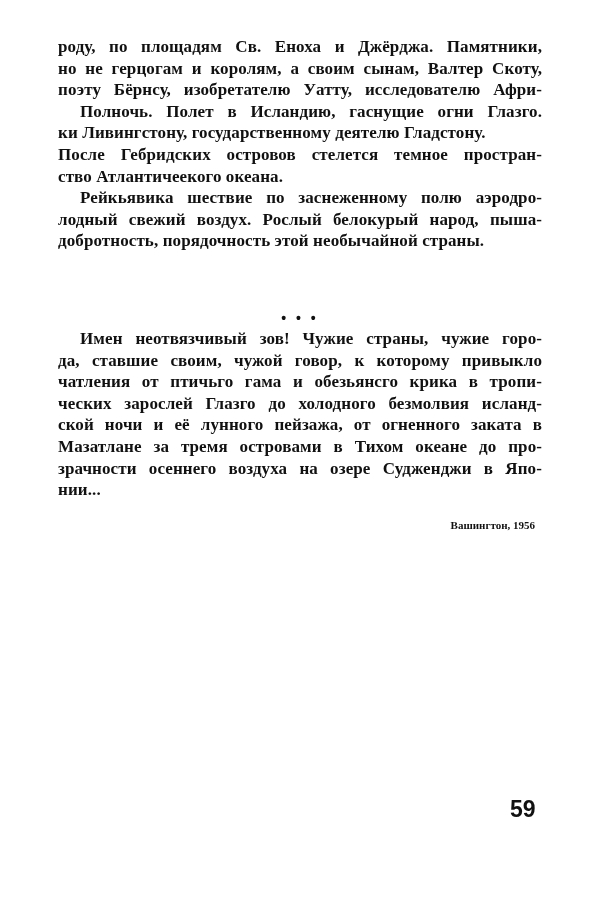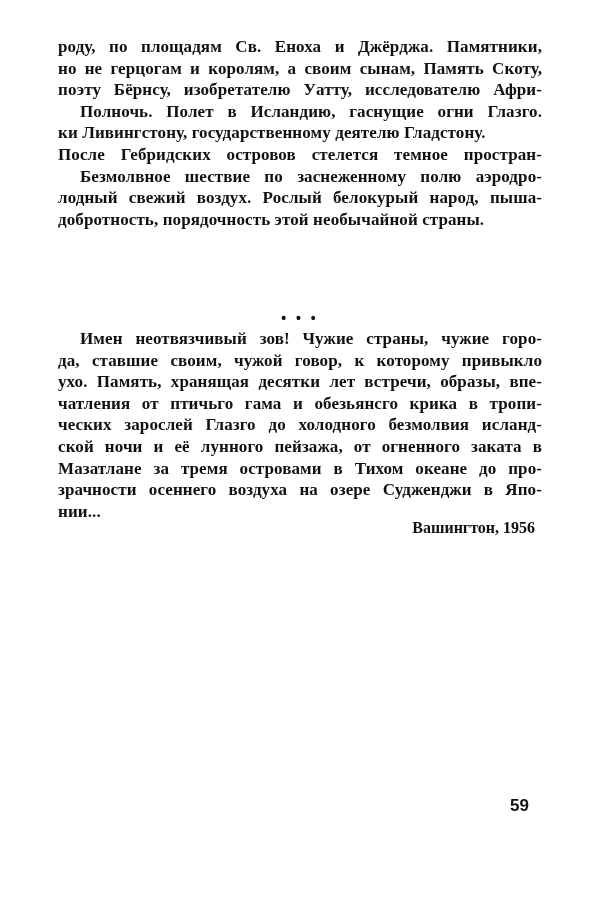--- a/index.html
+++ b/index.html
@@ -53,59 +53,59 @@
     text-align: center;
     font-size: 14px;
     font-weight: bold;
     letter-spacing: 3px;
     font-family: "Liberation Sans", sans-serif;
   }
   .signature {
     position: absolute;
     top: 519px;
     right: 65px;
-    font-size: 16px;
+    font-size: 11px;
     font-weight: bold;
     font-family: "Liberation Serif", serif;
   }
   .page-number {
     position: absolute;
     top: 796px;
     left: 510px;
-    font-size: 17px;
+    font-size: 23px;
     font-weight: bold;
     font-family: "Liberation Sans", sans-serif;
   }
 </style>
 </head>
 <body>
 
 <div class="page">
 
   <div class="text-block" id="block1">
 
     <span class="line">роду, по площадям Св. Еноха и Джёрджа. Памятники,</span>
-    <span class="line">но не герцогам и королям, а своим сынам, Память Скоту,</span>
+    <span class="line">но не герцогам и королям, а своим сынам, Валтер Скоту,</span>
     <span class="line">поэту Бёрнсу, изобретателю Уатту, исследователю Афри-</span>
     <span class="line indent">Полночь. Полет в Исландию, гаснущие огни Глазго.</span>
 
     <span class="line last">ки Ливингстону, государственному деятелю Гладстону.</span>
     <span class="line">После Гебридских островов стелется темное простран-</span>
+    <span class="line last">ство Атлантичеекого океана.</span>
 
-    <span class="line indent">Безмолвное шествие по заснеженному полю аэродро-</span>
+    <span class="line indent">Рейкьявика шествие по заснеженному полю аэродро-</span>
     <span class="line">лодный свежий воздух. Рослый белокурый народ, пыша-</span>
     <span class="line last">добротность, порядочность этой необычайной страны.</span>
   </div>
 
   <div class="separator">• • •</div>
 
   <div class="text-block" id="block2">
     <span class="line indent">Имен неотвязчивый зов! Чужие страны, чужие горо-</span>
     <span class="line">да, ставшие своим, чужой говор, к которому привыкло</span>
-    <span class="line">ухо. Память, хранящая десятки лет встречи, образы, впе-</span>
     <span class="line">чатления от птичьго гама и обезьянсго крика в тропи-</span>
     <span class="line">ческих зарослей Глазго до холодного безмолвия исланд-</span>
     <span class="line">ской ночи и её лунного пейзажа, от огненного заката в</span>
     <span class="line">Мазатлане за тремя островами в Тихом океане до про-</span>
     <span class="line">зрачности осеннего воздуха на озере Судженджи в Япо-</span>
     <span class="line last">нии...</span>
   </div>
 
   <div class="signature">Вашингтон, 1956</div>
 

